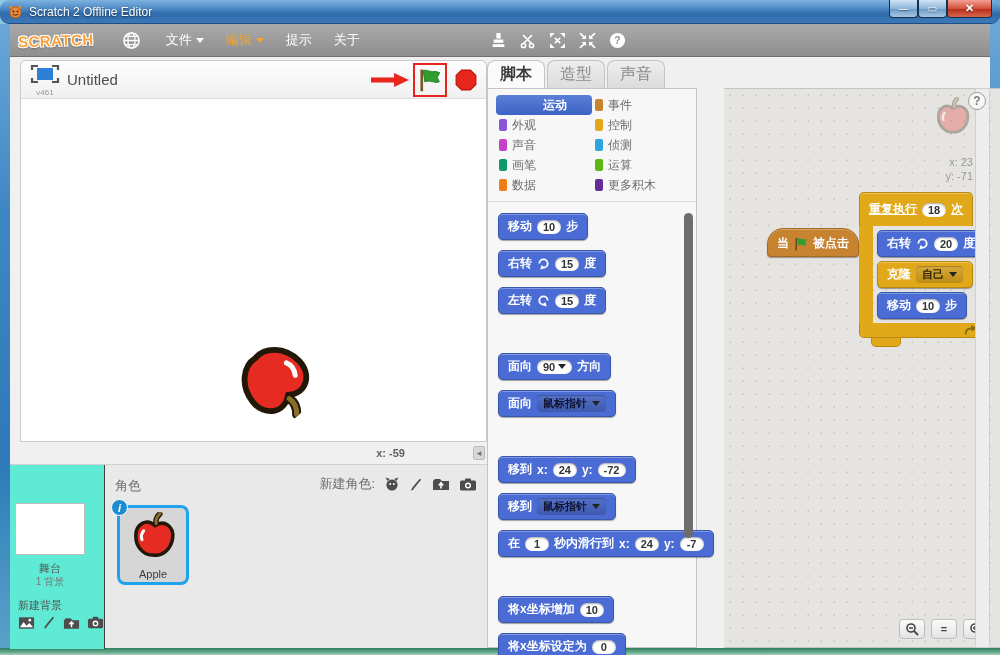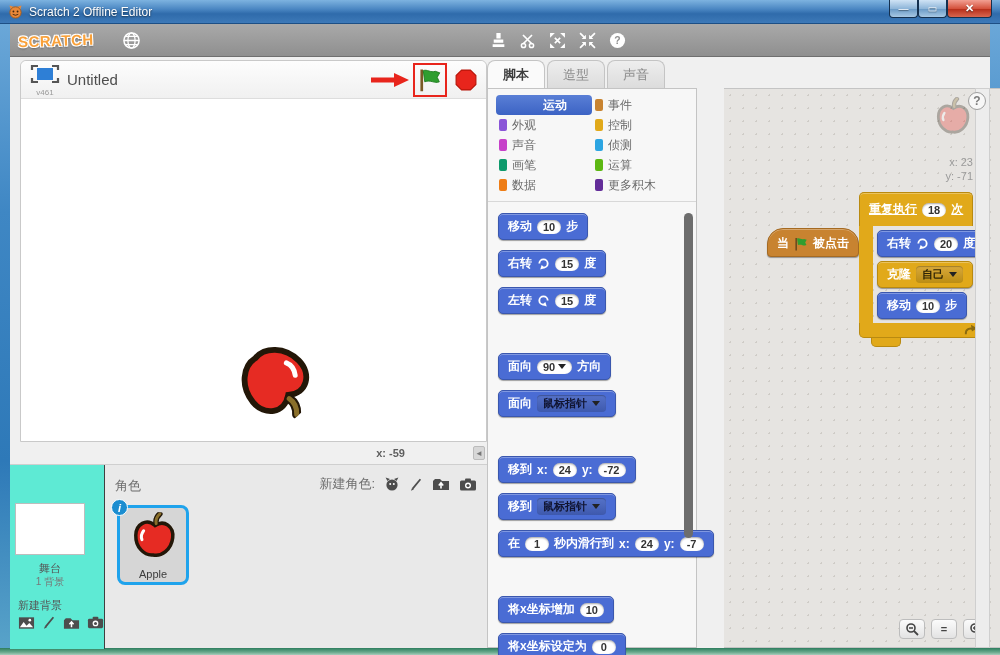--- a/index.html
+++ b/index.html
@@ -2,21 +2,21 @@
 <html><head>
 <meta charset="utf-8">
 <style>
   * { margin:0; padding:0; box-sizing:border-box; }
   html,body { width:1000px; height:655px; font-family:"Liberation Sans", sans-serif; overflow:hidden; }
   .desktop { position:relative; width:1000px; height:655px; background:linear-gradient(120deg,#8ecae6,#57a0d3); }
 
   
   .titlebar { position:absolute; left:0; top:0; width:1000px; height:24px;
     background:linear-gradient(#7db3e0 0%,#4a86c2 40%,#2f6bab 60%,#3d79b8 100%);
-    border-bottom:1px solid #1d4f85; display:flex; align-items:center; padding-left:8px; }
+    border-bottom:1px solid #1d4f85; display:flex; align-items:center; padding-left:8px;border-radius:9px; }
   .titlebar .cat-icon { width:15px; height:15px; margin-right:6px; }
   .title-text { color:#fff; font-size:12px; text-shadow:0 1px 2px rgba(0,0,0,.6); }
   .win-buttons { position:absolute; right:8px; top:0; display:flex; }
   .win-btn { width:29px; height:18px; border:1px solid #14304f; border-top:none; border-radius:0 0 4px 4px;
     background:linear-gradient(#cfe3f5,#8fb6d9 50%,#6d9cc7 55%,#a7c8e4); color:#fff; font-size:10px;
     display:flex; align-items:center; justify-content:center; text-shadow:0 1px 1px rgba(0,0,0,.5); }
   .win-btn.close { width:45px; background:linear-gradient(#f2a093,#d4523d 50%,#b7301c 55%,#d9664f); font-size:11px; font-weight:bold; }
 
   .frame-left, .frame-right { position:absolute; top:24px; width:10px; height:624px;
     background:linear-gradient(#6aa7d8,#3f87c4 30%,#2e79b8 70%,#58a3c9); }
@@ -79,21 +79,21 @@
     border:3px solid #1fa3ec; border-radius:8px; }
   .sprite-thumb .info-badge { position:absolute; left:-9px; top:-9px; width:17px; height:17px; border-radius:50%;
     background:#1b8dd0; color:#fff; font-size:11px; font-weight:bold; font-style:italic;
     text-align:center; line-height:17px; border:1px solid #fff; }
   .sprite-thumb .s-apple { position:absolute; left:9px; top:4px; }
   .sprite-thumb .s-name { position:absolute; bottom:2px; width:100%; text-align:center; font-size:11px; color:#3c3c3c; }
 
   
   .tabs { position:absolute; left:477px; top:36px; height:28px; display:flex; gap:2px; }
   .tab { width:58px; height:28px; border:1px solid #c4c4c4; border-bottom:none; border-radius:8px 8px 0 0;
-    background:linear-gradient(#eee,#dcdcdc); color:#8a8a8a; font-size:13px; display:flex; align-items:center; justify-content:center; }
+    background:linear-gradient(#eee,#dcdcdc); color:#8a8a8a; font-size:16px; display:flex; align-items:center; justify-content:center; }
   .tab.active { background:#fafafa; color:#3c3c3c; font-weight:bold; }
   .palette { position:absolute; left:477px; top:64px; width:210px; height:560px; background:#f7f7f7;
     border:1px solid #c4c4c4; }
   .cats { position:absolute; left:8px; top:6px; width:194px; display:grid; grid-template-columns:96px 98px; grid-auto-flow:column; grid-template-rows:repeat(5,20px); }
   .cat { display:flex; align-items:center; gap:5px; font-size:12px; color:#6b6b6b; padding-left:3px; }
   .cat .sw { width:8px; height:12px; border-radius:2px; }
   .cat.sel { background:linear-gradient(#5a7fd6,#3c63c4); border-radius:4px; color:#fff; font-weight:bold;padding-left:47px; }
   .cat-divider { position:absolute; left:0; top:112px; width:208px; border-top:1px solid #d8d8d8; }
   .pblocks { position:absolute; left:10px; top:124px; width:185px; }
   .pgroup { margin-bottom:29px; }
@@ -174,20 +174,36 @@
 
   <div class="app-body">
 
     <div class="menubar">
       <span class="logo">SCRATCH</span>
       <svg class="globe" viewBox="0 0 18 18">
         <circle cx="9" cy="9" r="7.2" stroke="#fff" stroke-width="1.4" fill="none"></circle>
         <ellipse cx="9" cy="9" rx="3.4" ry="7.2" stroke="#fff" stroke-width="1.2" fill="none"></ellipse>
         <path d="M1.8 9 H16.2 M3.2 5 H14.8 M3.2 13 H14.8" stroke="#fff" stroke-width="1.2"></path>
       </svg>
+      <div id="menu-items" style="display:flex;">
+          <div class="menu-item">
+            <span>文件</span>
+            <span class="tri"></span>
+          </div>
+          <div class="menu-item hl">
+            <span>编辑</span>
+            <span class="tri"></span>
+          </div>
+          <div class="menu-item">
+            <span>提示</span>
+          </div>
+          <div class="menu-item">
+            <span>关于</span>
+          </div>
+        </div>
       <div class="tool-icons">
         <svg width="17" height="17" viewBox="0 0 16 16">
           <path d="M6 1 h4 v5 h-4 z M3.5 7 h9 v3 h-9 z M2.5 11.5 h11 v2.5 h-11 z" fill="#fff"></path>
         </svg>
         <svg width="16" height="16" viewBox="0 0 16 16">
           <path d="M3 2 L12 11 M12 2 L3 11" stroke="#fff" stroke-width="1.7"></path>
           <circle cx="3.5" cy="12.5" r="2.1" fill="none" stroke="#fff" stroke-width="1.5"></circle>
           <circle cx="11.5" cy="12.5" r="2.1" fill="none" stroke="#fff" stroke-width="1.5"></circle>
         </svg>
         <svg width="17" height="17" viewBox="0 0 16 16">

